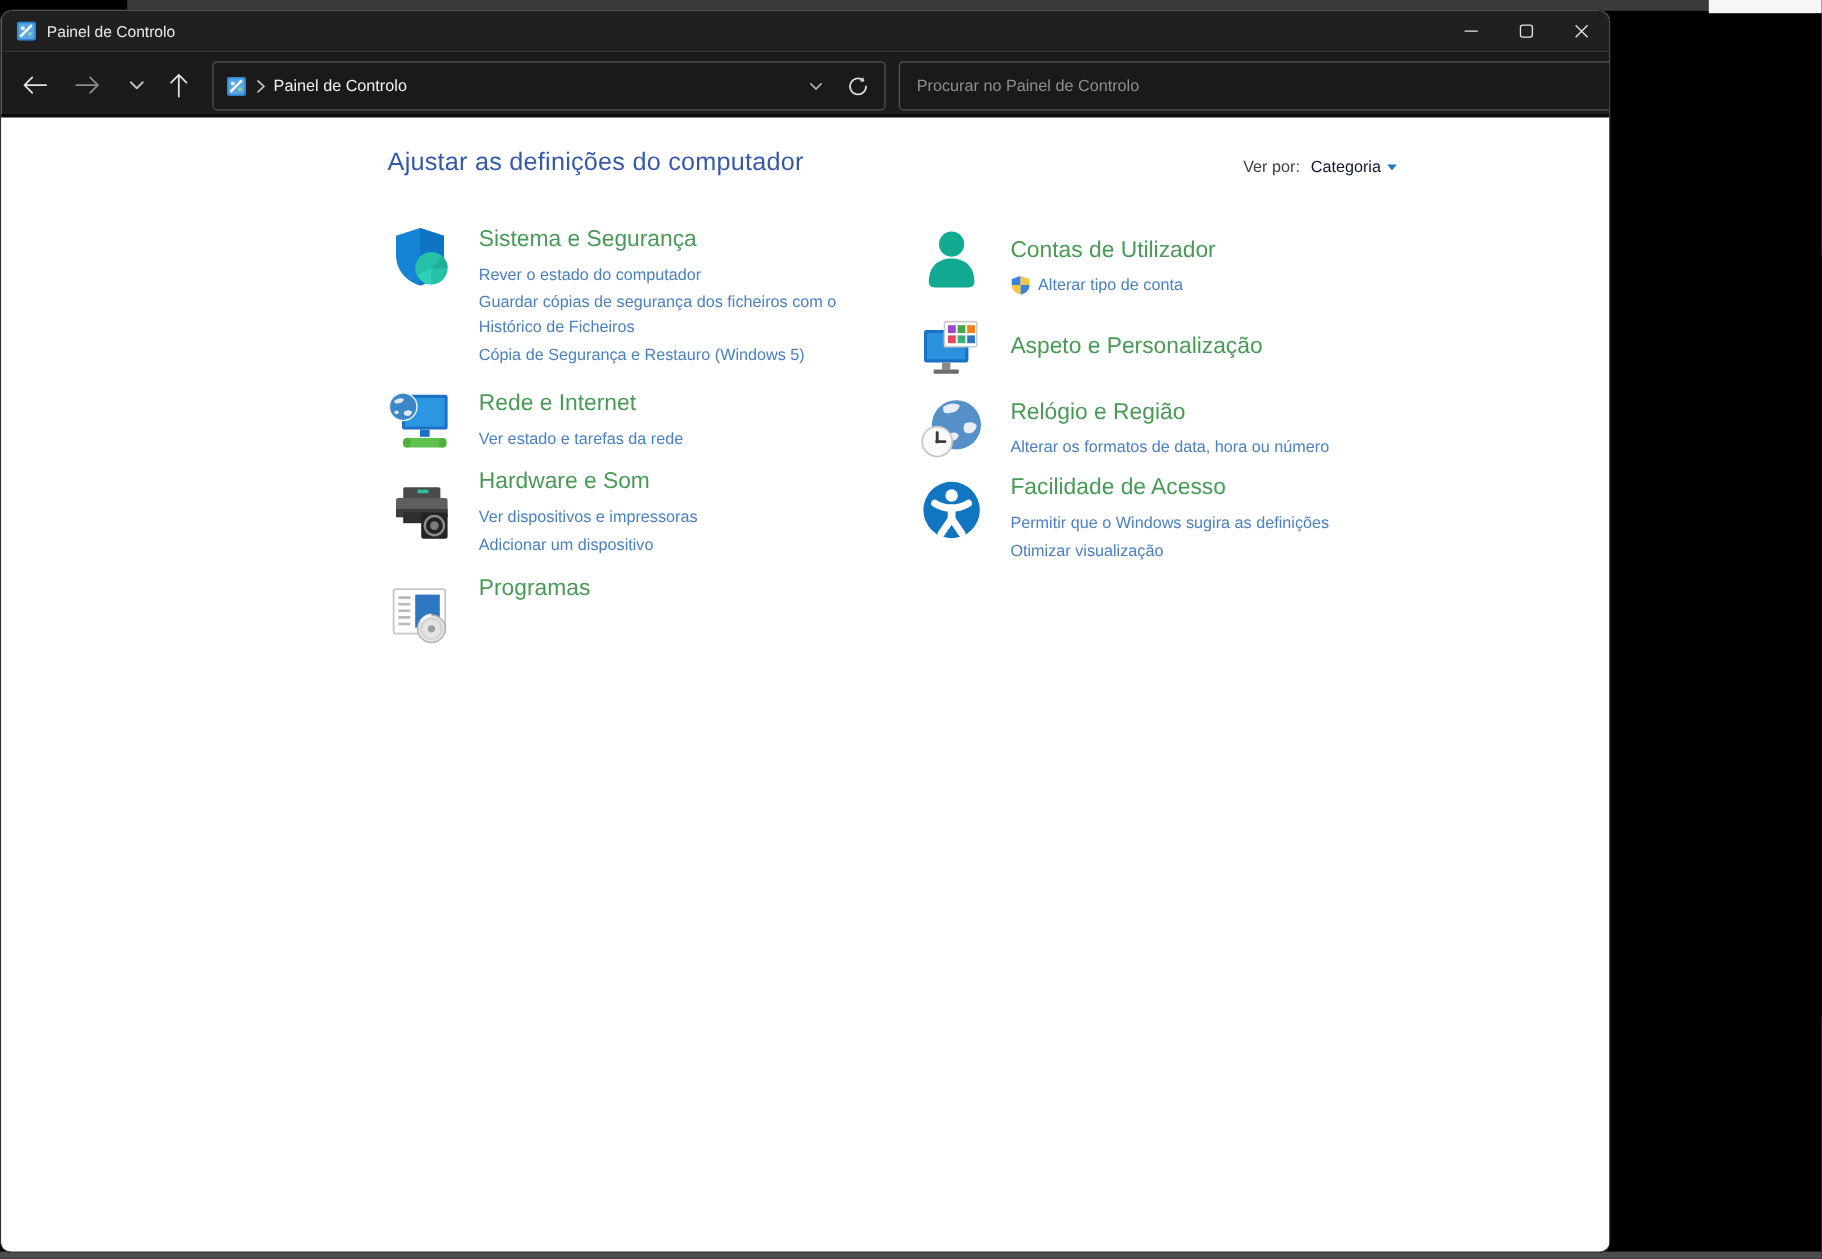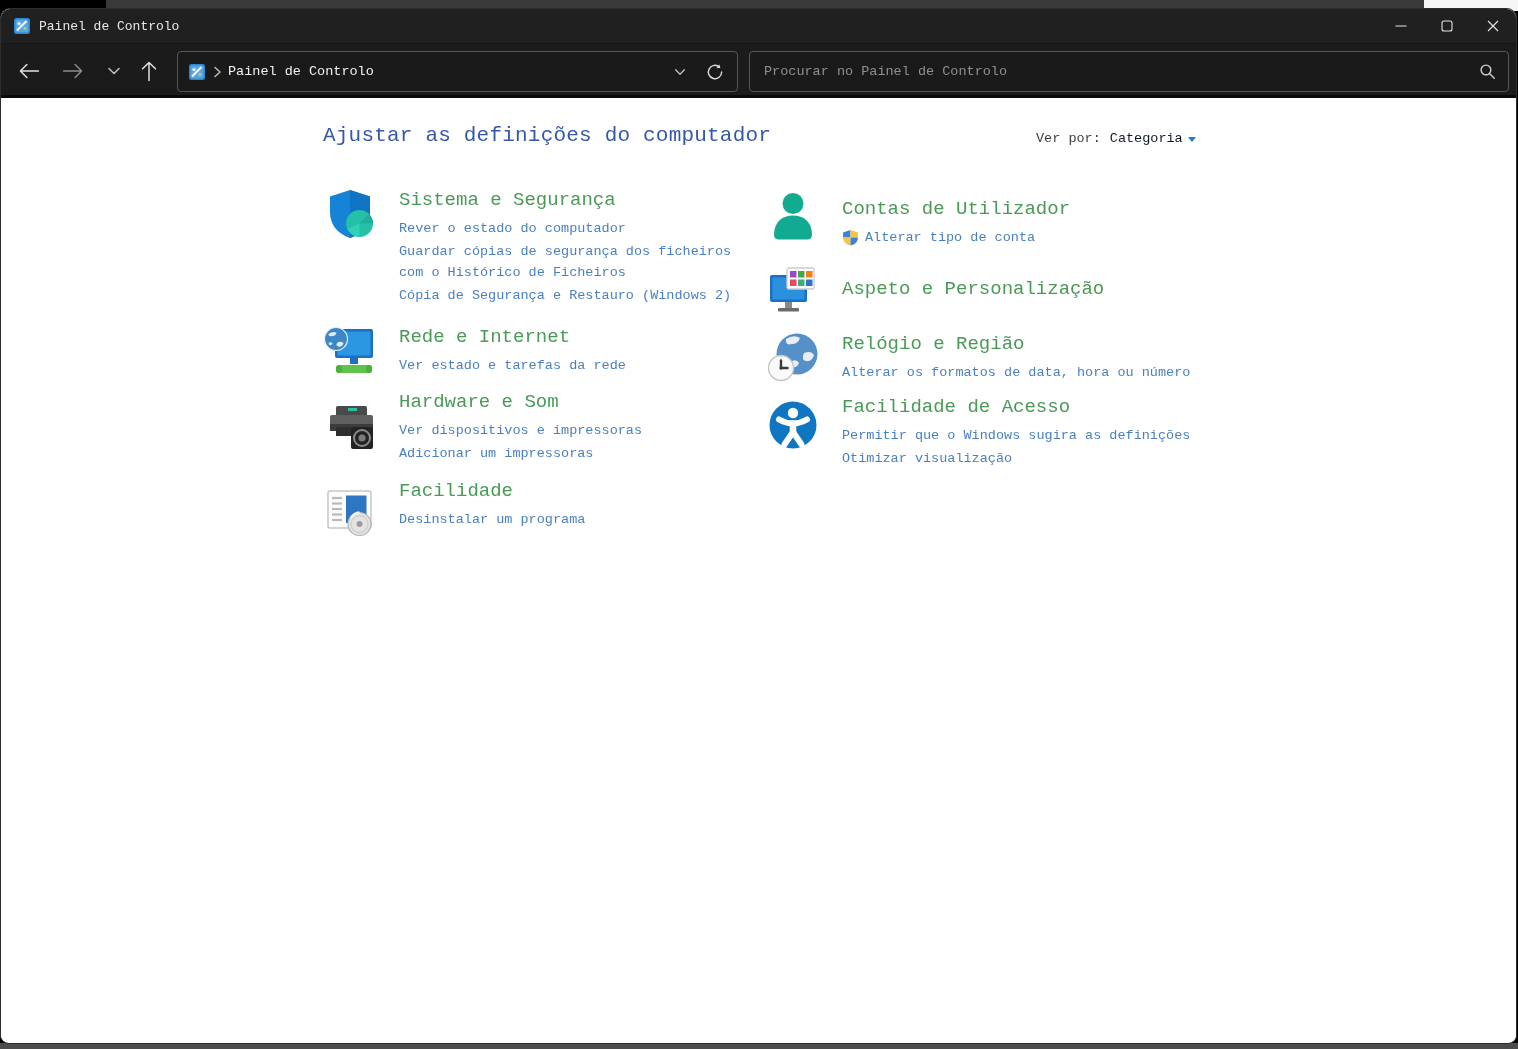--- a/index.html
+++ b/index.html
@@ -5,22 +5,22 @@
   html,body{margin:0;padding:0;background:#000;width:1518px;height:1049px;overflow:hidden;
     font-family:"Liberation Sans","DejaVu Sans",sans-serif;-webkit-font-smoothing:antialiased;}
   *{box-sizing:border-box;}
 
   
   .behind-strip{position:absolute;left:106px;right:0;top:0;height:9px;background:#3a3a3a;}
   .behind-white{position:absolute;right:0;top:0;width:94px;height:11px;background:#f6f6f6;}
   .bottom-strip{position:absolute;left:0;right:0;top:1043px;height:6px;background:#4c4c4c;}
 
   
-  .window{position:absolute;left:0;top:8px;width:1517px;height:1036px;border:1px solid #2e2e2e;
-    border-radius:10px 10px 9px 9px;overflow:hidden;background:#fff;font-family:Liberation Mono, monospace;}
+  .window{position:absolute;left:0;top:8px;width:1342px;height:1036px;border:1px solid #2e2e2e;
+    border-radius:10px 10px 9px 9px;overflow:hidden;background:#fff;}
   .titlebar{height:34px;background:#202020;display:flex;align-items:center;padding-left:13px;}
   .titlebar-title{color:#e9e9e9;font-size:13px;margin-left:9px;flex:0 0 auto;}
   .titlebar-spacer{flex:1;}
   .cap-btn{width:46px;height:34px;display:flex;align-items:center;justify-content:center;background:transparent;border:0;cursor:default;}
   .cap-btn svg{display:block;}
 
   .navbar{position:relative;height:55px;background:#1b1b1b;border-top:1px solid #161616;border-bottom:3px solid #0a0a0a;}
   .nav-btn{position:absolute;top:9px;width:36px;height:36px;display:flex;align-items:center;justify-content:center;background:transparent;border:0;}
   .nav-back{left:10px;} .nav-fwd{left:54px;} .nav-recent{left:95px;} .nav-up{left:130px;}
 
@@ -171,21 +171,21 @@
         <path d="M27 3 L47 9.5 V25 C47 38 39 47 27 51 C15 47 7 38 7 25 V9.5 Z" fill="#1583d6"></path>
         <path d="M27 3 L47 9.5 V25 C47 38 39 47 27 51 Z" fill="#0f74c4"></path>
         <circle cx="36.5" cy="36.5" r="13.5" fill="#26c0a8"></circle>
         <path d="M36.5 36.5 L46 27 A13.5 13.5 0 0 1 50 36.5 Z" fill="#1fae97"></path>
         <path d="M36.5 36.5 L36.5 50 A13.5 13.5 0 0 1 25 42 Z" fill="#2ed0b6"></path>
       </svg>
       <div class="sec-text">
         <div class="sec-title">Sistema e Segurança</div>
         <div class="task">Rever o estado do computador</div>
         <div class="task">Guardar cópias de segurança dos ficheiros com o Histórico de Ficheiros</div>
-        <div class="task">Cópia de Segurança e Restauro (Windows 2)</div>
+        <div class="task">Cópia de Segurança e Restauro (Windows 5)</div>
       </div>
     </div>
 
     <div class="section left-col" id="sec-network">
       <svg class="icon54" viewBox="0 0 54 54">
         <rect x="12" y="5" width="38" height="29" rx="2" fill="#1b6fc4"></rect>
         <rect x="14.5" y="7.5" width="33" height="24" fill="#2b96e1"></rect>
         <rect x="27" y="34" width="8" height="6" fill="#1b6fc4"></rect>
         <rect x="13" y="41" width="36" height="8" rx="3.5" fill="#5fc24d"></rect>
         <rect x="13" y="41" width="6" height="8" rx="3" fill="#4cb03b"></rect>
@@ -208,43 +208,42 @@
         <rect x="7" y="16" width="43" height="16" rx="2" fill="#5f5f5f"></rect>
         <rect x="7" y="25" width="43" height="7" fill="#3c3c3c"></rect>
         <rect x="13" y="28" width="25" height="9" fill="#2e2e2e"></rect>
         <rect x="28" y="28" width="22" height="22" rx="2" fill="#232323"></rect>
         <circle cx="39" cy="39" r="8" fill="none" stroke="#8a8a8a" stroke-width="2"></circle>
         <circle cx="39" cy="39" r="3.6" fill="#7a7a7a"></circle>
       </svg>
       <div class="sec-text">
         <div class="sec-title">Hardware e Som</div>
         <div class="task">Ver dispositivos e impressoras</div>
-        <div class="task">Adicionar um impressoras</div>
+        <div class="task">Adicionar um dispositivo</div>
       </div>
     </div>
 
     <div class="section left-col" id="sec-programs">
       <svg class="icon54" viewBox="0 0 54 54">
         <rect x="5" y="8" width="43" height="37" rx="2" fill="#fdfdfd" stroke="#c6c6c6" stroke-width="1.5"></rect>
         <g stroke="#b9b9b9" stroke-width="2.2">
           <line x1="9" y1="15" x2="19" y2="15"></line>
             <line x1="9" y1="20.5" x2="19" y2="20.5"></line>
           <line x1="9" y1="26" x2="19" y2="26"></line>
             <line x1="9" y1="31.5" x2="19" y2="31.5"></line>
           <line x1="9" y1="37" x2="19" y2="37"></line>
         </g>
         <rect x="23" y="12.5" width="20.5" height="27.5" fill="#2e76c2"></rect>
         <circle cx="36.5" cy="41" r="11.5" fill="#e4e4e4" stroke="#b2b2b2" stroke-width="1.2"></circle>
         <circle cx="36.5" cy="41" r="8.5" fill="none" stroke="#cfcfcf" stroke-width="1.4"></circle>
         <circle cx="36.5" cy="41" r="3" fill="#9c9c9c"></circle>
         <path d="M28 35 A11 11 0 0 1 36.5 29.5" fill="none" stroke="#f4f4f4" stroke-width="2.4"></path>
       </svg>
       <div class="sec-text">
-        <div class="sec-title">Facilidade</div>
-        <div class="task">Desinstalar um programa</div>
+        <div class="sec-title">Programas</div>
       </div>
     </div>
 
     <div class="section right-col" id="sec-users">
       <svg class="icon54" viewBox="0 0 54 54">
         <circle cx="27" cy="14.5" r="10.5" fill="#12ab91"></circle>
         <path d="M8 46 C8 32.5 16.5 26.5 27 26.5 C37.5 26.5 46 32.5 46 46 C46 49 44 50.5 41 50.5 L13 50.5 C10 50.5 8 49 8 46 Z" fill="#12ab91"></path>
       </svg>
       <div class="sec-text">
         <div class="sec-title">Contas de Utilizador</div>

